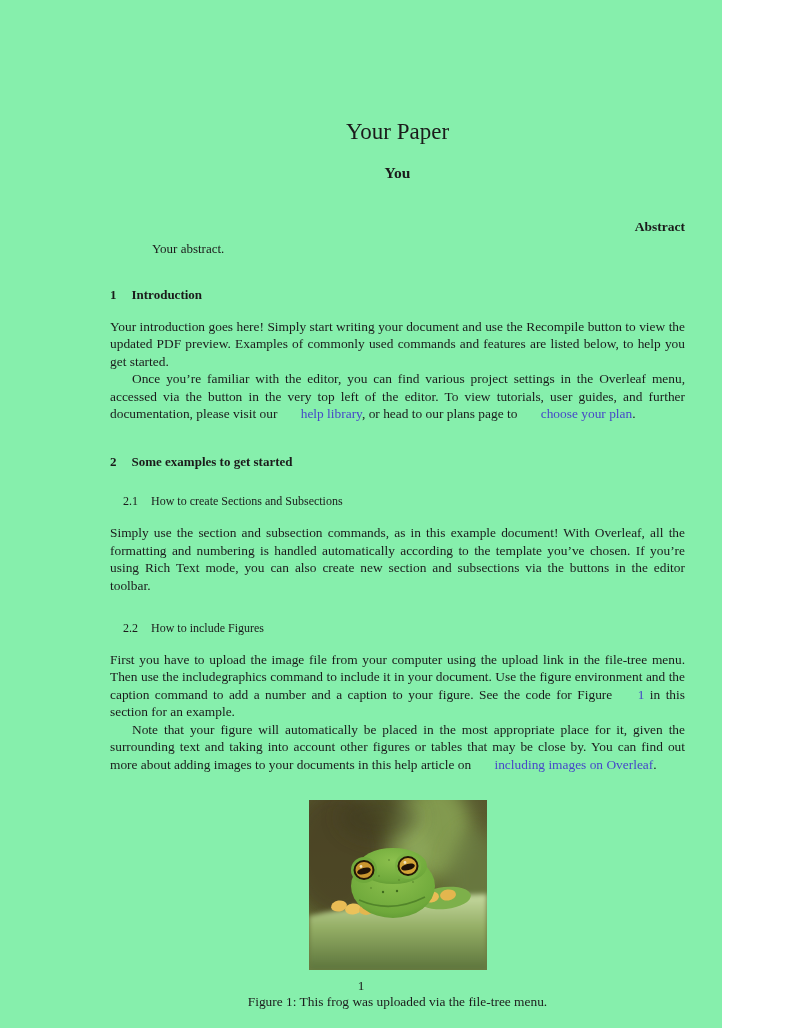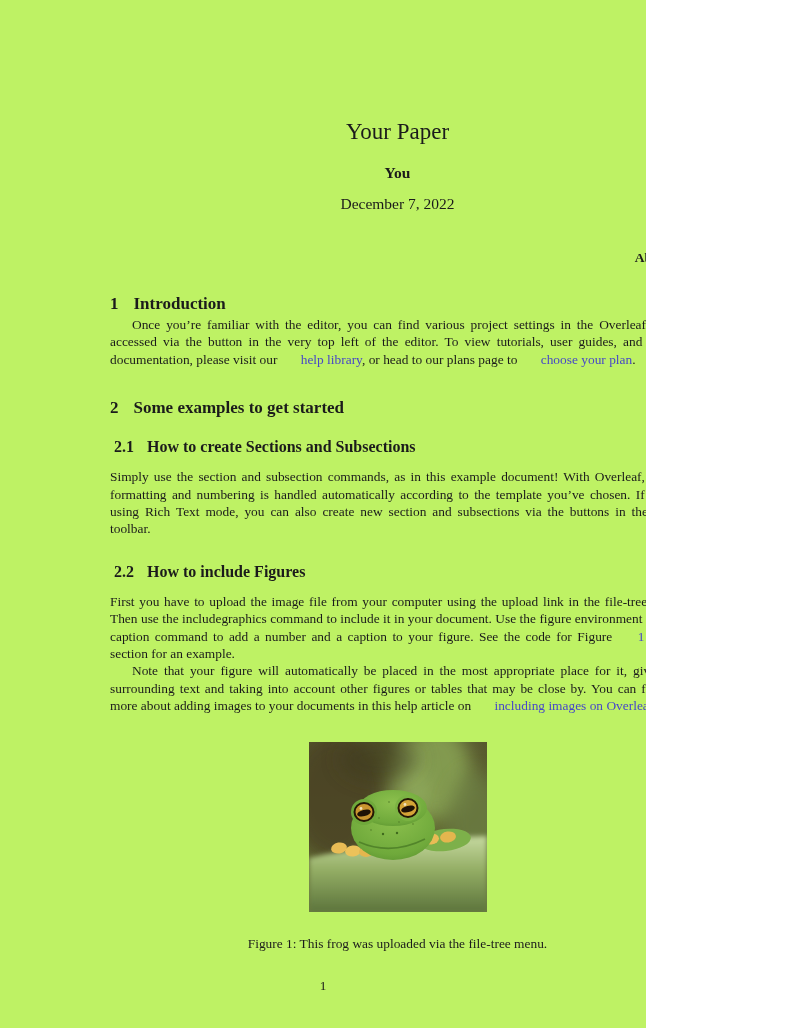--- a/index.html
+++ b/index.html
@@ -4,22 +4,22 @@
 <style>
   html, body { margin: 0; padding: 0; }
   body {
     width: 794px; height: 1028px;
     background: #ffffff;
     font-family: "Liberation Serif", "DejaVu Serif", serif;
     color: #1b1b1b;
   }
   .page {
     position: relative;
-    width: 646px; height: 1028px;
-    background: #bef264;
+    width: 722px; height: 1028px;
+    background: #86efac;
     overflow: hidden;
   }
   .content {
     position: absolute;
     left: 110px; top: 0;
     width: 575px;
   }
   .doc-title {
     margin-top: 117px;
     text-align: center;
@@ -48,31 +48,31 @@
     line-height: 16px;
   }
   .abstract-body {
     margin-top: 6px;
     margin-left: 42px;
     margin-right: 42px;
     font-size: 13px;
     line-height: 16px;
   }
   .sec {
-    font-size: 17px;
+    font-size: 13px;
     font-weight: bold;
     line-height: 24px;
     margin: 0;
   }
   .sec .sec-num { display: inline-block; margin-right: 15px; }
   .subsec {
-    font-size: 16px;
-    font-weight: bold;
+    font-size: 12px;
+    font-weight: normal;
     line-height: 20px;
-    margin: 4px;
+    margin: 13px;
   }
   .subsec .sec-num { display: inline-block; margin-right: 13px; }
   .sec-1 { margin-top: 26px; }
   .sec-2 { margin-top: 28px; }
   .subsec-21 { margin-top: 17px; }
   .subsec-22 { margin-top: 24px; }
   p.body-par {
     margin: 0;
     font-size: 13.4px;
     line-height: 17.4px;
@@ -110,26 +110,27 @@
   }
 </style>
 </head>
 <body>
 
 <div class="page">
   <div class="content">
 
     <div class="doc-title">Your Paper</div>
     <div class="doc-author">You</div>
-    <div class="doc-date">December 7, 2022</div>
 
     <div class="abstract-heading">Abstract</div>
+    <div class="abstract-body">Your abstract.</div>
 
     <h1 class="sec sec-1"><span class="sec-num">1</span><span>Introduction</span></h1>
 
+    <p class="body-par first">Your introduction goes here! Simply start writing your document and use the Recompile button to view the updated PDF preview. Examples of commonly used commands and features are listed below, to help you get started.</p>
 
     <p class="body-par indent"><span>Once you’re familiar with the editor, you can find various project settings in the Overleaf menu, accessed via the button in the very top left of the editor. To view tutorials, user guides, and further documentation, please visit our </span><a class="doc-link">help library</a><span>, or head to our plans page to </span><a class="doc-link">choose your plan</a><span>.</span></p>
 
     <h1 class="sec sec-2"><span class="sec-num">2</span><span>Some examples to get started</span></h1>
 
     <h2 class="subsec subsec-21"><span class="sec-num">2.1</span><span>How to create Sections and Subsections</span></h2>
 
     <p class="body-par first">Simply use the section and subsection commands, as in this example document! With Overleaf, all the formatting and numbering is handled automatically according to the template you’ve chosen. If you’re using Rich Text mode, you can also create new section and subsections via the buttons in the editor toolbar.</p>
 
     <h2 class="subsec subsec-22"><span class="sec-num">2.2</span><span>How to include Figures</span></h2>

